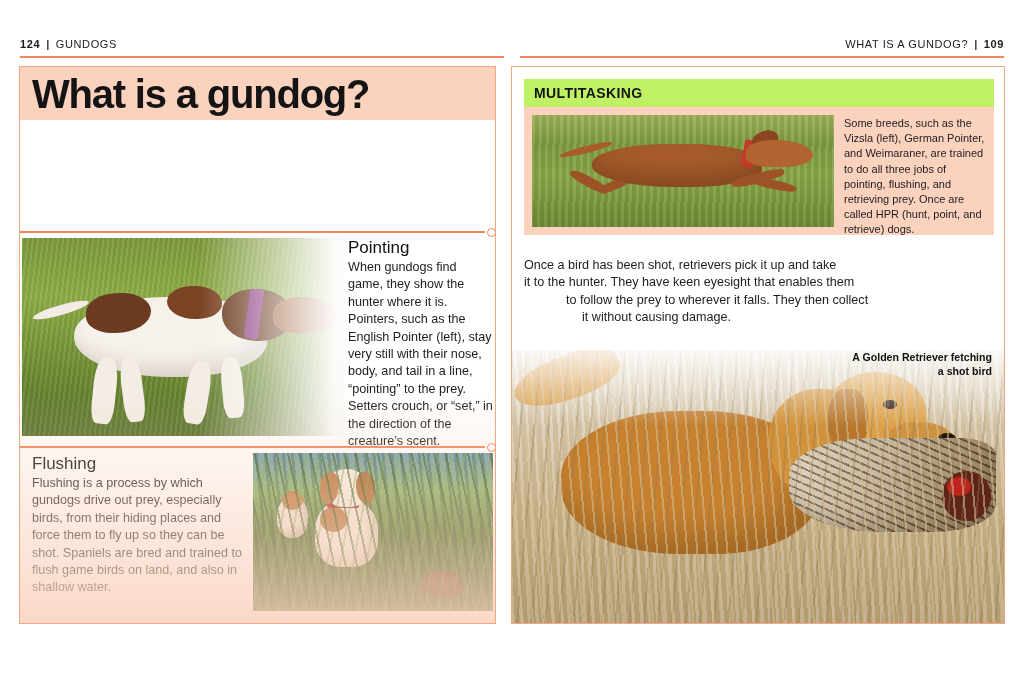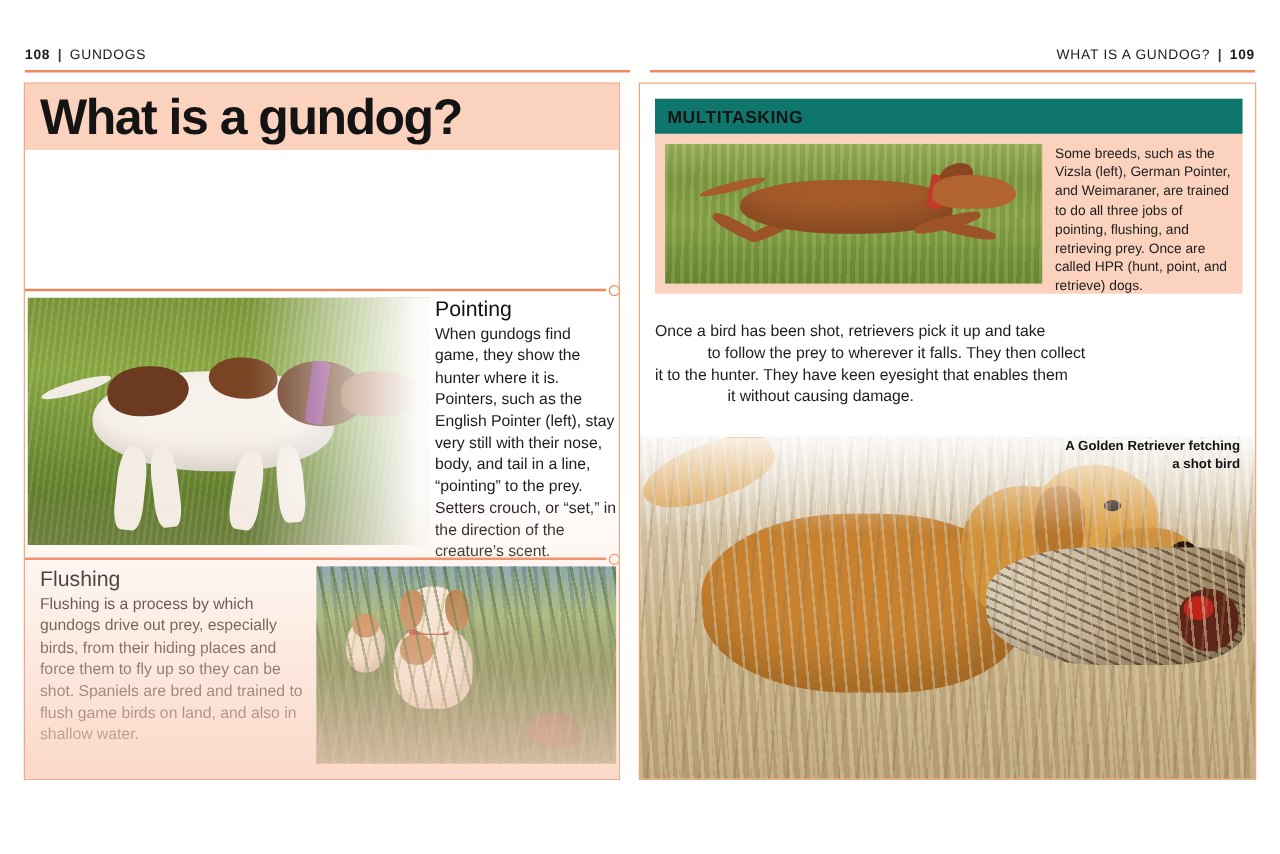--- a/index.html
+++ b/index.html
@@ -163,21 +163,21 @@
 
   
   .mt-panel {
     position: absolute;
     left: 12px; top: 12px;
     width: 470px;
     background: #FAD2BE;
   }
   .mt-head {
     height: 28px;
-    background: #0f766e;
+    background: #bef264;
     display: flex;
     align-items: center;
     padding-left: 10px;
   }
   .mt-head-label {
     font-size: 14px;
     font-weight: bold;
     letter-spacing: 0.4px;
     color: #141414;
   }
@@ -501,21 +501,21 @@
     background: #c0231c;
     border-radius: 50%;
   }
 </style>
 </head>
 <body>
 
 <div class="spread">
 
   <div class="runhead left">
-    <span class="folio">108</span><span class="sep">|</span><span class="cap">GUNDOGS</span>
+    <span class="folio">124</span><span class="sep">|</span><span class="cap">GUNDOGS</span>
   </div>
 
   <div class="runhead right">
     <span class="cap">WHAT IS A GUNDOG?</span><span class="sep">|</span><span class="folio">109</span>
   </div>
 
   <div class="head-rule left"></div>
   <div class="head-rule right"></div>
 
   <div class="page left">
@@ -591,22 +591,22 @@
           <div class="shp v-collar"></div>
           <div class="shp v-ear"></div>
           <div class="shp v-head"></div>
         </div>
         <p class="mt-text">Some breeds, such as the Vizsla (left), German Pointer, and Weimaraner, are trained to do all three jobs of pointing, flushing, and retrieving prey. Once are called HPR (hunt, point, and retrieve) dogs.</p>
       </div>
     </div>
 
     <div class="block-retrieving">
       <div class="sec-p">Once a bird has been shot, retrievers pick it up and take</div>
+      <div class="sec-p">it to the hunter. They have keen eyesight that enables them</div>
       <div class="sec-p retr-l3">to follow the prey to wherever it falls. They then collect</div>
-      <div class="sec-p">it to the hunter. They have keen eyesight that enables them</div>
       <div class="sec-p retr-l4">it without causing damage.</div>
     </div>
 
     <div class="caption cap-retriever">A Golden Retriever fetching a shot bird</div>
 
     <div class="photo-retriever">
       <div class="ph bg-dry-field"></div>
       <div class="shp g-tail"></div>
       <div class="shp g-body"></div>
       <div class="shp g-neck"></div>

